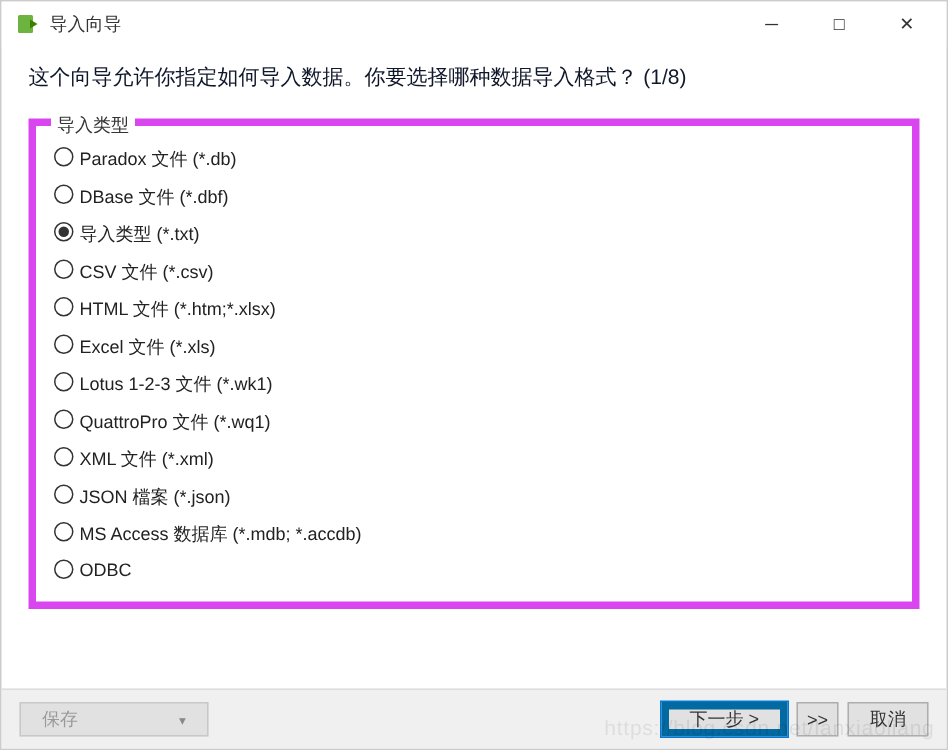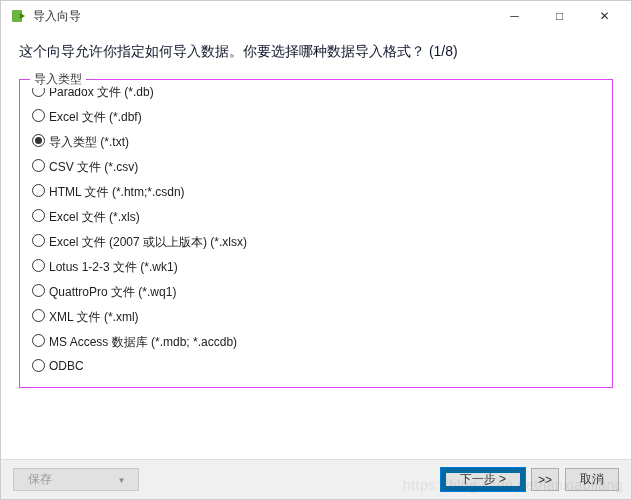--- a/index.html
+++ b/index.html
@@ -36,23 +36,23 @@
     width: 45px; height: 30px;
     display: flex; align-items: center; justify-content: center;
     color: #333;
   }
   .headline {
     color: #0f172a;
     font-size: 14px;
     padding: 12px 18px 18px 18px;
   }
   .groupbox {
-    border: 1px solid #d946ef;
+    border: 5px solid #d946ef;
     margin: 0 18px;
-    padding: 0 12px 10px 12px;
+    padding: 10px 12px 10px 12px;
     position: relative;
   }
   .groupbox .legend {
     position: absolute;
     top: -9px;
     left: 10px;
     background: #fff;
     padding: 0 4px;
     color: #333;
   }
@@ -146,53 +146,53 @@
 
 <div class="groupbox">
   <span class="legend">导入类型</span>
   <div id="options-container">
       <div class="opt">
         <span class="radio"></span>
         <span class="opt-label">Paradox 文件 (*.db)</span>
       </div>
       <div class="opt">
         <span class="radio"></span>
-        <span class="opt-label">Excel 文件 (*.dbf)</span>
+        <span class="opt-label">DBase 文件 (*.dbf)</span>
       </div>
       <div class="opt">
         <span class="radio selected"></span>
         <span class="opt-label">导入类型 (*.txt)</span>
       </div>
       <div class="opt">
         <span class="radio"></span>
         <span class="opt-label">CSV 文件 (*.csv)</span>
       </div>
       <div class="opt">
         <span class="radio"></span>
-        <span class="opt-label">HTML 文件 (*.htm;*.csdn)</span>
+        <span class="opt-label">HTML 文件 (*.htm;*.xlsx)</span>
       </div>
       <div class="opt">
         <span class="radio"></span>
         <span class="opt-label">Excel 文件 (*.xls)</span>
       </div>
       <div class="opt">
         <span class="radio"></span>
-        <span class="opt-label">Excel 文件 (2007 或以上版本) (*.xlsx)</span>
-      </div>
-      <div class="opt">
-        <span class="radio"></span>
         <span class="opt-label">Lotus 1-2-3 文件 (*.wk1)</span>
       </div>
       <div class="opt">
         <span class="radio"></span>
         <span class="opt-label">QuattroPro 文件 (*.wq1)</span>
       </div>
       <div class="opt">
         <span class="radio"></span>
         <span class="opt-label">XML 文件 (*.xml)</span>
+      </div>
+      <div class="opt">
+        <span class="radio"></span>
+        <span class="opt-label">JSON 檔案 (*.json)</span>
       </div>
       <div class="opt">
         <span class="radio"></span>
         <span class="opt-label">MS Access 数据库 (*.mdb; *.accdb)</span>
       </div>
       <div class="opt">
         <span class="radio"></span>
         <span class="opt-label">ODBC</span>
       </div>
     </div>

